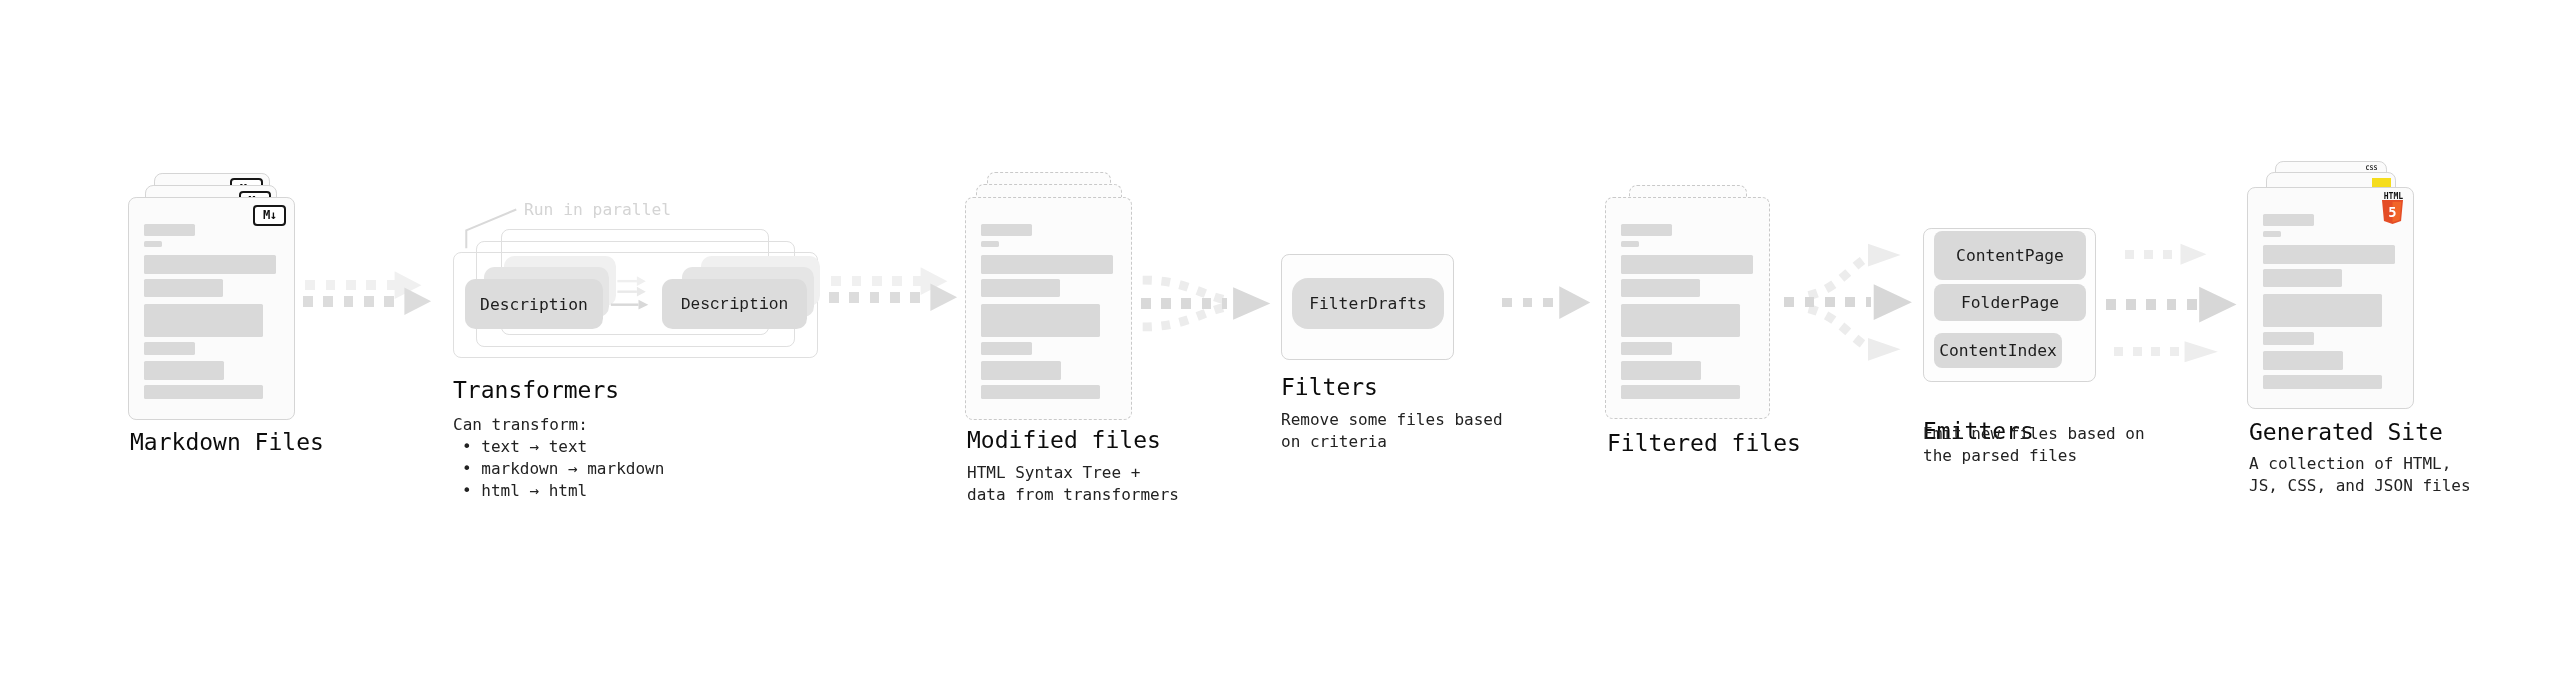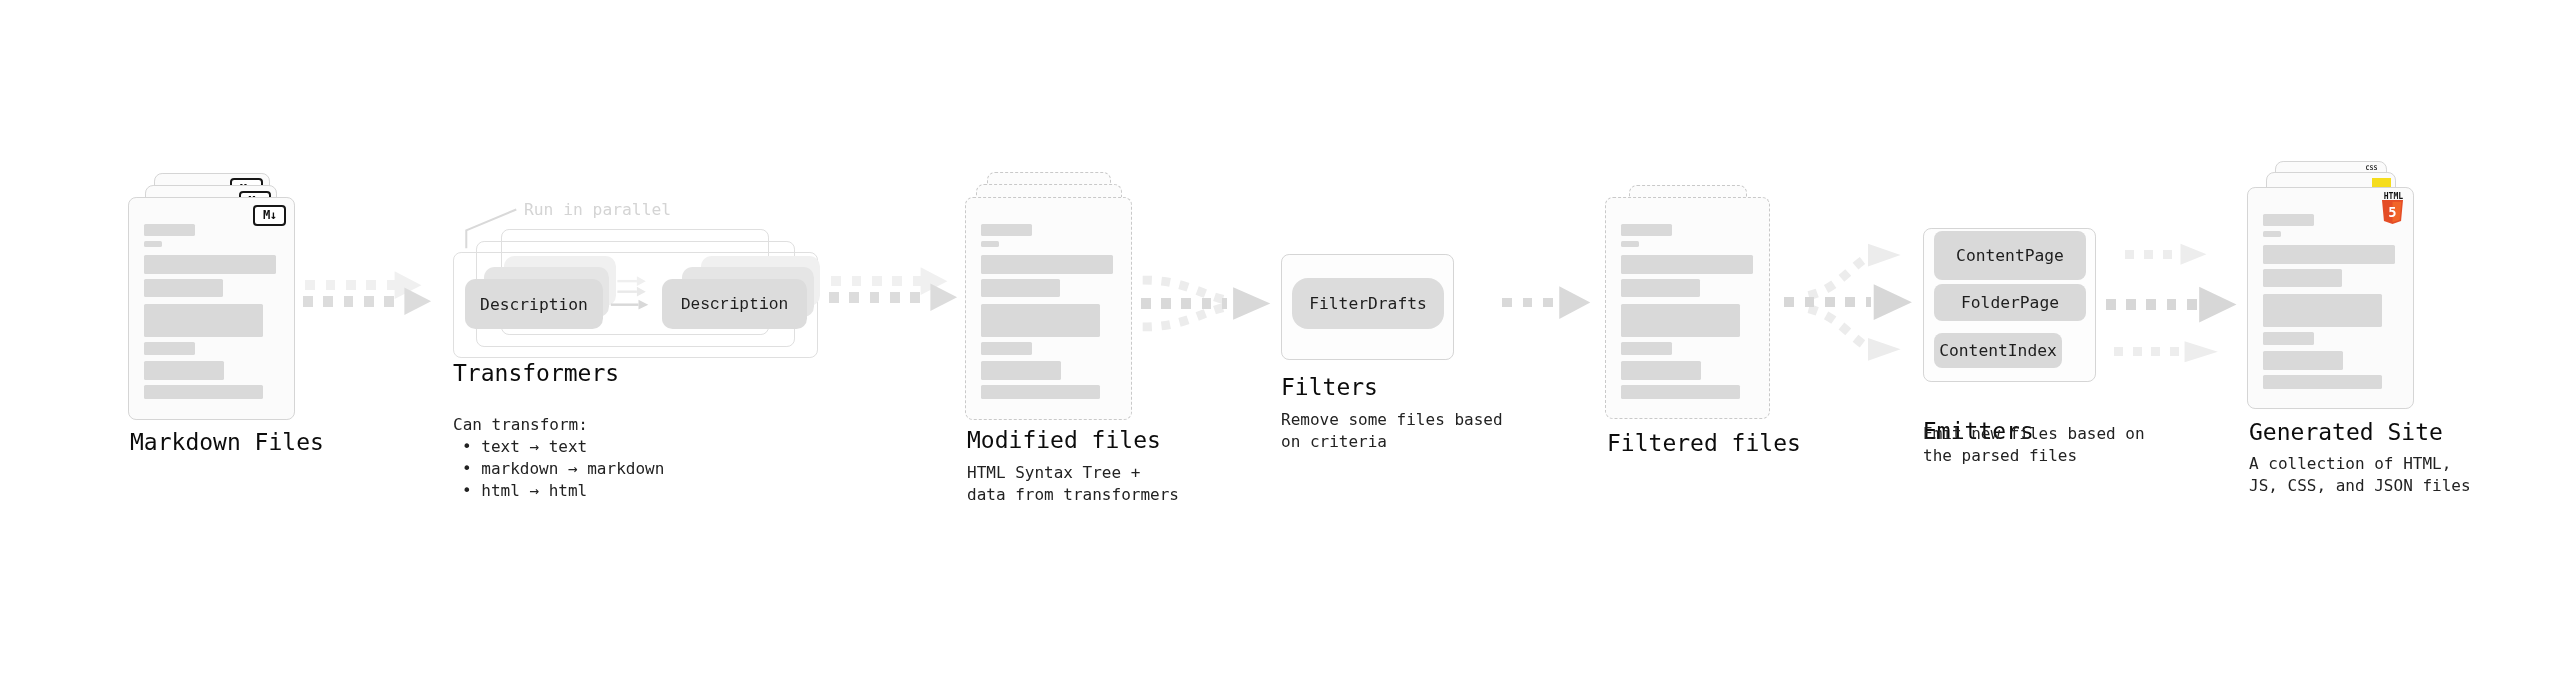--- a/index.html
+++ b/index.html
@@ -108,21 +108,21 @@
       <line x1="2" y1="39" x2="36" y2="39" stroke="#d8d8d8" stroke-width="3"></line>
       <polygon points="36,33 36,45 48,39" fill="#d8d8d8"></polygon>
     </svg>
 
     <div class="pill ghost2" style="left:701px;top:256px;width:119px;height:50px;"></div>
     <div class="pill ghost1" style="left:682px;top:267px;width:132px;height:50px;"></div>
     <div class="pill" style="left:662px;top:279px;width:145px;height:50px;font-family:Liberation Mono, monospace;">
       <span>Description</span>
     </div>
 
-    <div class="title" style="left:453px;top:360px;">Transformers</div>
+    <div class="title" style="left:453px;top:377px;">Transformers</div>
     <div class="caption" style="left:453px;top:414px;">Can transform:</div>
     <div class="bullets" style="left:462px;top:436px;">
       <div>• text → text</div>
       <div>• markdown → markdown</div>
       <div>• html → html</div>
     </div>
   </div>
 
   <svg class="arrow" style="left:825px;top:264px;" width="154" height="61" viewBox="0 0 190 75">
     <line x1="8" y1="21" x2="118" y2="21" stroke="#f0f0f0" stroke-width="13" stroke-dasharray="12 13" shape-rendering="crispEdges"></line>

